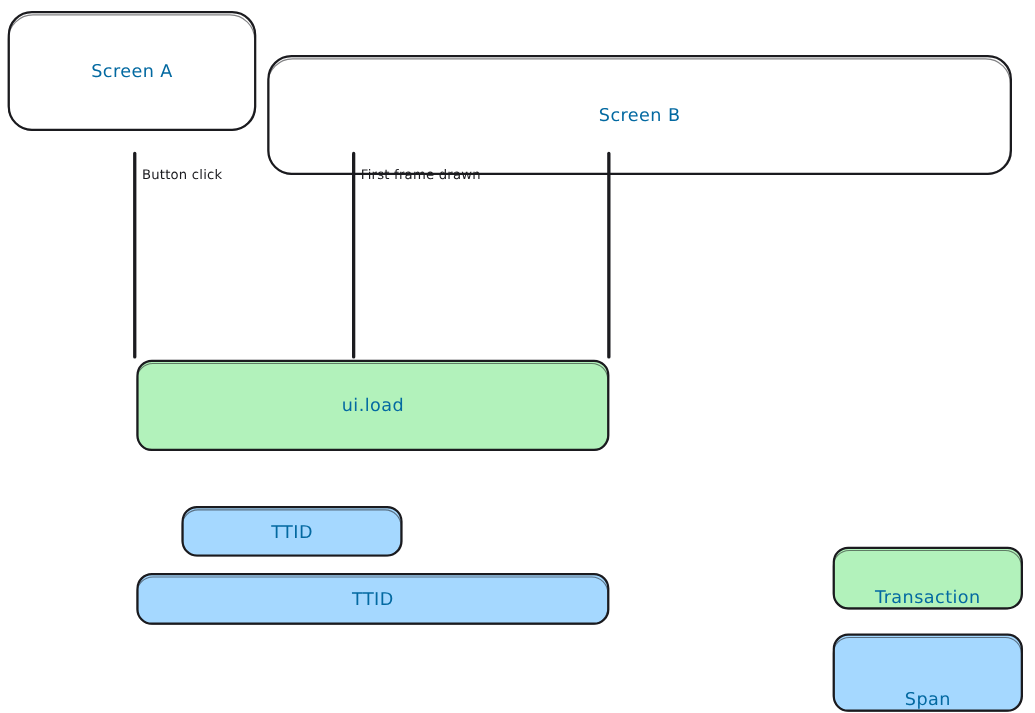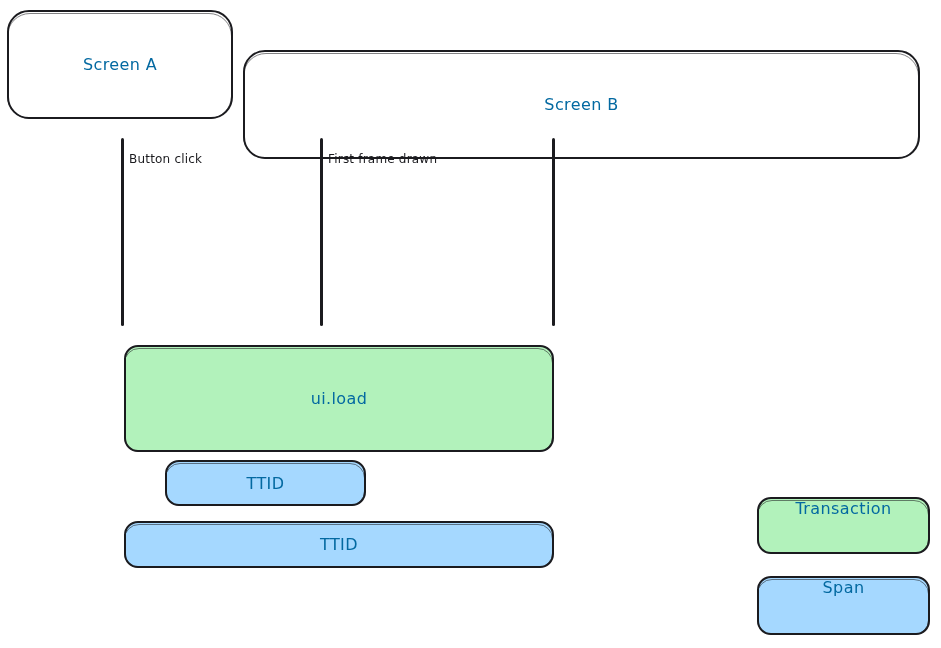--- a/index.html
+++ b/index.html
@@ -76,21 +76,21 @@
     font-size: 12px;
     letter-spacing: .2px;
     white-space: nowrap;
   }
 
   
   .legend-box {
     position: absolute;
     box-sizing: border-box;
     display: flex;
-    align-items: flex-start;
+    align-items: flex-end;
     justify-content: center;
     border: 2.6px solid #1b1b1f;
     border-radius: 14px;
   }
   .legend-box::after {
     content: "";
     position: absolute;
     left: -2px;
     top: 1px;
     right: -1px;
@@ -115,33 +115,33 @@
   </div>
 
   <div class="marker-line" style="left:121px; top:138px; height:188px;"></div>
   <div class="marker-label" style="left:129px; top:152px;">Button click</div>
 
   <div class="marker-line" style="left:320px; top:138px; height:188px;"></div>
   <div class="marker-label" style="left:328px; top:152px;">First frame drawn</div>
 
   <div class="marker-line" style="left:552px; top:138px; height:188px;"></div>
 
-  <div class="sketch-box bar-box fill-green" style="left:124px; top:345px; width:430px; height:107px;">
+  <div class="sketch-box bar-box fill-green" style="left:124px; top:327px; width:430px; height:83px;">
     <span class="label">ui.load</span>
   </div>
 
   <div class="sketch-box bar-box fill-blue" style="left:124px; top:460px; width:201px; height:46px;margin-left:41px;">
     <span class="label">TTID</span>
   </div>
 
   <div class="sketch-box bar-box fill-blue" style="left:124px; top:521px; width:430px; height:47px;">
     <span class="label">TTID</span>
   </div>
 
   <div class="legend-box fill-green" style="left:757px; top:497px; width:173px; height:57px;">
     <span class="label">Transaction</span>
   </div>
 
-  <div class="legend-box fill-blue" style="left:757px; top:576px; width:173px; height:59px;">
+  <div class="legend-box fill-blue" style="left:757px; top:576px; width:173px; height:71px;">
     <span class="label">Span</span>
   </div>
 
 </div>
 
 </body></html>

